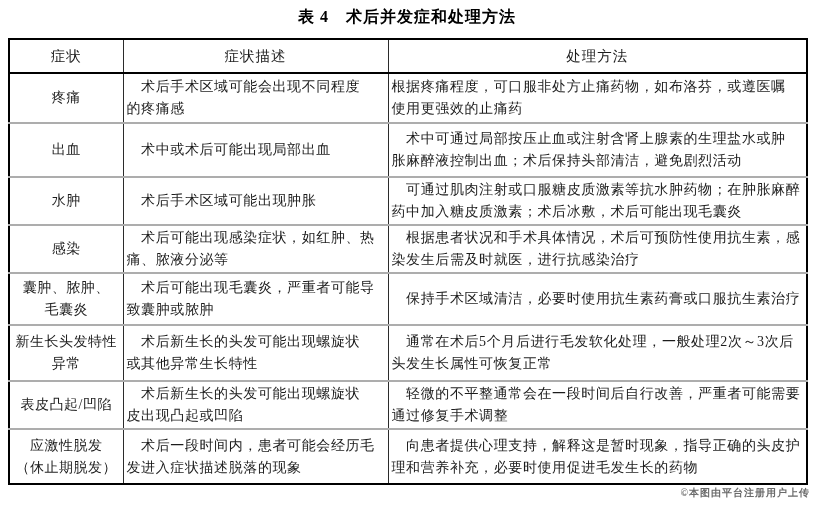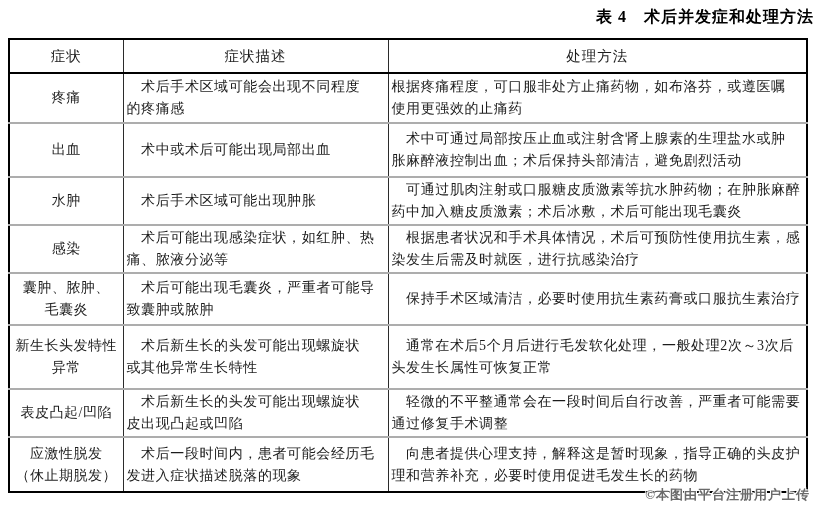--- a/index.html
+++ b/index.html
@@ -1,42 +1,42 @@
 <!DOCTYPE html>
 <html><head>
 <meta charset="utf-8">
 <style>
   html,body{margin:0;padding:0;}
   body{
     width:814px;height:508px;background:#ffffff;position:relative;overflow:hidden;
     font-family:"Liberation Serif","DejaVu Serif",serif;color:#1c1c1c;
   }
   .title{
-    margin:7px 0 0 0;text-align:right;font-size:16px;font-weight:bold;color:#000;
+    margin:7px 0 0 0;text-align:center;font-size:16px;font-weight:bold;color:#000;
     letter-spacing:1px;
   }
   .tblwrap{position:absolute;left:8px;top:38px;}
   table{border-collapse:collapse;table-layout:fixed;width:798px;border:2px solid #000;}
   th{
     font-weight:normal;border-bottom:2px solid #000;height:30px;
     font-size:14.5px;text-align:center;letter-spacing:1px;
   }
   td,th{border-left:1px solid #2b2b2b;overflow:hidden;vertical-align:middle;}
   td:first-child,th:first-child{border-left:none;}
   td{border-top:2px solid #adadad;font-size:14px;line-height:22px;}
   .sym{text-align:center;white-space:pre-line;padding:0 2px;letter-spacing:0.5px;margin-left:8px;}
   .txt{padding:1px 3px 1px 3px;white-space:pre-wrap;text-align:left;letter-spacing:0.6px;}
   .wavy{
     text-decoration-style:wavy;
     text-decoration-color:#e23b2e;
     text-decoration-thickness:1px;
     text-underline-offset:3px;
   }
   .watermark{
-    position:absolute;right:4px;top:486px;font-size:13px;font-weight:bold;
+    position:absolute;right:4px;top:486px;font-size:10px;font-weight:bold;
     color:#6a6a6a;letter-spacing:1px;
     text-shadow:-1px -1px 0 #fff,1px -1px 0 #fff,-1px 1px 0 #fff,1px 1px 0 #fff;
   }
 </style>
 </head>
 <body>
 
 <div class="title">表 4　术后并发症和处理方法</div>
 
 <div class="tblwrap">
@@ -84,21 +84,21 @@
     </tr>
 
     <tr style="height:52px">
       <td class="sym">囊肿、脓肿、
 毛囊炎</td>
       <td class="txt"><span>　术后可能出现毛囊炎，严重者可能导
 致囊肿或脓肿</span></td>
       <td class="txt"><span>　保持手术区域清洁，必要时使用抗生素药膏或口服抗生素治疗</span></td>
     </tr>
 
-    <tr style="height:64px">
+    <tr style="height:56px">
       <td class="sym">新生长头发特性
 异常</td>
       <td class="txt"><span>　术后新生长的头发可能出现螺旋状
 或其他异常生长特性</span></td>
       <td class="txt"><span>　通常在术后5个月后进行毛发软化处理，一般处理2次～3次后
 头发生长属性可恢复正常</span></td>
     </tr>
 
     <tr style="height:46px">
       <td class="sym">表皮凸起/凹陷</td>

